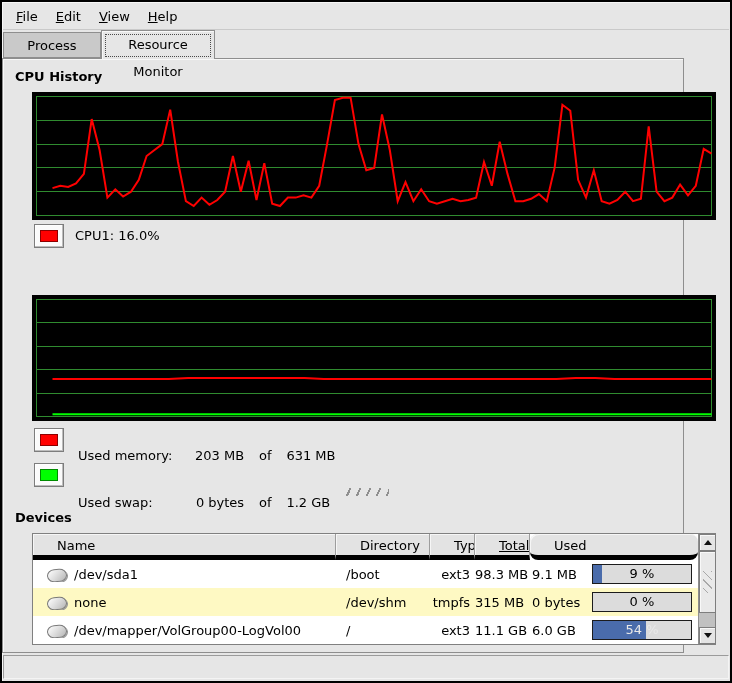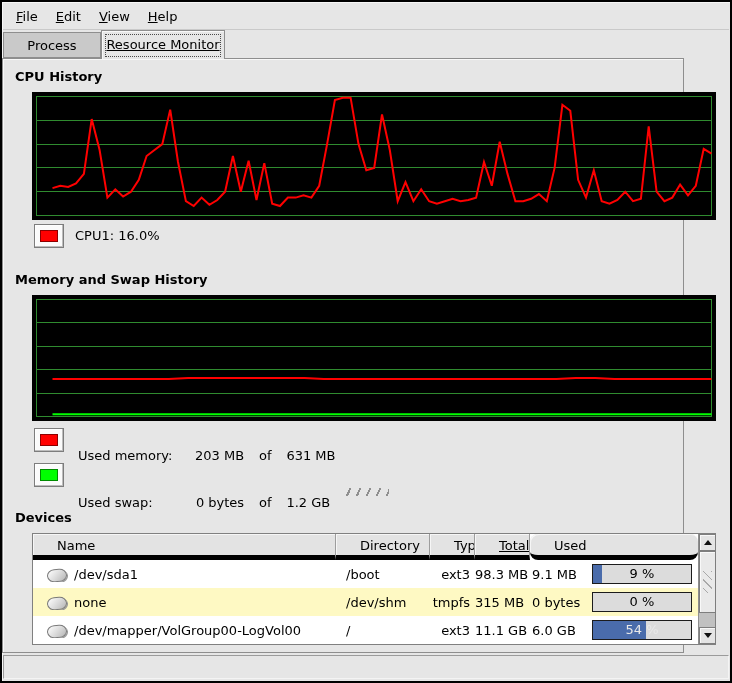--- a/index.html
+++ b/index.html
@@ -12,23 +12,23 @@
   
   .menubar{position:absolute;left:1px;top:1px;right:1px;height:27px;display:flex;align-items:center;
            padding-left:4px;border-bottom:1px solid #c9c9c9;background:#e6e6e6;}
   .menu-item{padding:4px 9px;cursor:default;}
   .menu-item u{text-decoration:underline;}
 
   
   .tab{position:absolute;text-align:center;cursor:default;}
   .tab-inactive{left:1px;top:30px;width:98px;height:26px;line-height:25px;background:#c9c9c9;
                 border:1px solid #8e8e8e;z-index:1;}
-  .tab-active{left:99px;top:28px;width:124px;height:29px;line-height:27px;background:#e6e6e6;
+  .tab-active{left:99px;top:28px;width:114px;height:29px;line-height:27px;background:#e6e6e6;
               border:1px solid #8e8e8e;border-bottom:none;z-index:3;
-              box-shadow:inset 1px 1px 0 #f8f8f8;text-decoration:underline;}
+              box-shadow:inset 1px 1px 0 #f8f8f8;}
   .focus-rect{position:absolute;left:3px;top:3px;right:3px;bottom:2px;border:1px dotted #4a4a4a;pointer-events:none;}
 
   
   .page{position:absolute;left:0;top:56px;width:682px;height:595px;background:#e6e6e6;
         border:1px solid #8e8e8e;box-shadow:inset 1px 1px 0 #f8f8f8;z-index:2;}
   .section-title{position:absolute;font-weight:bold;}
 
   .graph{position:absolute;background:#000;display:block;}
 
   
@@ -115,21 +115,20 @@
           <line x1="4.5" x2="679.5" y1="52.1" y2="52.1" stroke="#2f8b2f" shape-rendering="crispEdges"></line>
           <line x1="4.5" x2="679.5" y1="75.9" y2="75.9" stroke="#2f8b2f" shape-rendering="crispEdges"></line>
           <line x1="4.5" x2="679.5" y1="99.7" y2="99.7" stroke="#2f8b2f" shape-rendering="crispEdges"></line>
           <polyline points="20.5,96.1 28.3,93.8 36.2,94.9 44.0,91.4 51.9,81.9 59.7,27.1 67.6,58.0 75.4,105.6 83.3,97.3 91.1,104.5 99.0,99.7 106.8,87.8 114.6,64.0 122.5,58.0 130.3,52.1 138.2,17.6 146.0,70.0 153.9,109.2 161.7,114.0 169.6,105.6 177.4,112.8 185.3,108.0 193.1,99.7 200.9,64.0 208.8,99.7 216.6,68.8 224.5,108.0 232.3,71.1 240.2,111.6 248.0,114.0 255.9,105.6 263.7,105.6 271.5,103.3 279.4,105.6 287.2,93.8 295.1,52.1 302.9,8.1 310.8,5.7 318.6,5.7 326.5,52.1 334.3,78.3 342.2,75.9 350.0,22.4 357.8,58.0 365.7,109.2 373.5,90.2 381.4,109.2 389.2,97.3 397.1,109.2 404.9,111.6 412.8,109.2 420.6,106.8 428.5,109.2 436.3,108.0 444.1,105.6 452.0,70.0 459.8,93.8 467.7,49.7 475.5,81.9 483.4,109.2 491.2,109.2 499.1,106.8 506.9,102.1 514.8,109.2 522.6,75.9 530.4,12.8 538.3,18.8 546.1,87.8 554.0,105.6 561.8,78.3 569.7,109.2 577.5,111.6 585.4,108.0 593.2,99.7 601.0,109.2 608.9,106.8 616.7,34.3 624.6,99.7 632.4,109.2 640.3,105.6 648.1,92.6 656.0,103.3 663.8,93.8 671.7,56.9 679.5,61.6" fill="none" stroke="#ff0000" stroke-width="2"></polyline>
         </svg>
       <div class="swatch" style="left:31px;top:165px;">
         <span class="chip" style="background:#ff0000;"></span>
       </div>
       <div class="legend-text" style="left:72px;top:165px;">CPU1: 16.0%</div>
 
-      <div class="section-title" style="left:12px;top:213px;">Memory and Swap History</div>
       <svg class="graph" style="left:29px;top:236px;" width="684" height="126" viewBox="0 0 684 126">
           <rect x="4.5" y="4.5" width="675" height="117" fill="none" stroke="#2f8b2f" shape-rendering="crispEdges"></rect>
           <line x1="4.5" x2="679.5" y1="27.9" y2="27.9" stroke="#2f8b2f" shape-rendering="crispEdges"></line>
           <line x1="4.5" x2="679.5" y1="51.3" y2="51.3" stroke="#2f8b2f" shape-rendering="crispEdges"></line>
           <line x1="4.5" x2="679.5" y1="74.7" y2="74.7" stroke="#2f8b2f" shape-rendering="crispEdges"></line>
           <line x1="4.5" x2="679.5" y1="98.1" y2="98.1" stroke="#2f8b2f" shape-rendering="crispEdges"></line>
           <polyline points="20.5,84.1 39.9,84.1 59.3,84.1 78.6,84.1 98.0,84.1 117.4,84.1 136.8,84.1 156.2,82.9 175.6,82.9 194.9,82.9 214.3,82.9 233.7,82.9 253.1,82.9 272.5,82.9 291.9,84.1 311.2,84.1 330.6,84.1 350.0,84.1 369.4,84.1 388.8,84.1 408.1,84.1 427.5,84.1 446.9,84.1 466.3,84.1 485.7,84.1 505.1,84.1 524.4,84.1 543.8,82.9 563.2,82.9 582.6,84.1 602.0,84.1 621.4,84.1 640.7,84.1 660.1,84.1 679.5,84.1" fill="none" stroke="#ff0000" stroke-width="2"></polyline>
           <polyline points="20.5,119.2 679.5,119.2" fill="none" stroke="#00ff00" stroke-width="2"></polyline>
         </svg>
 

